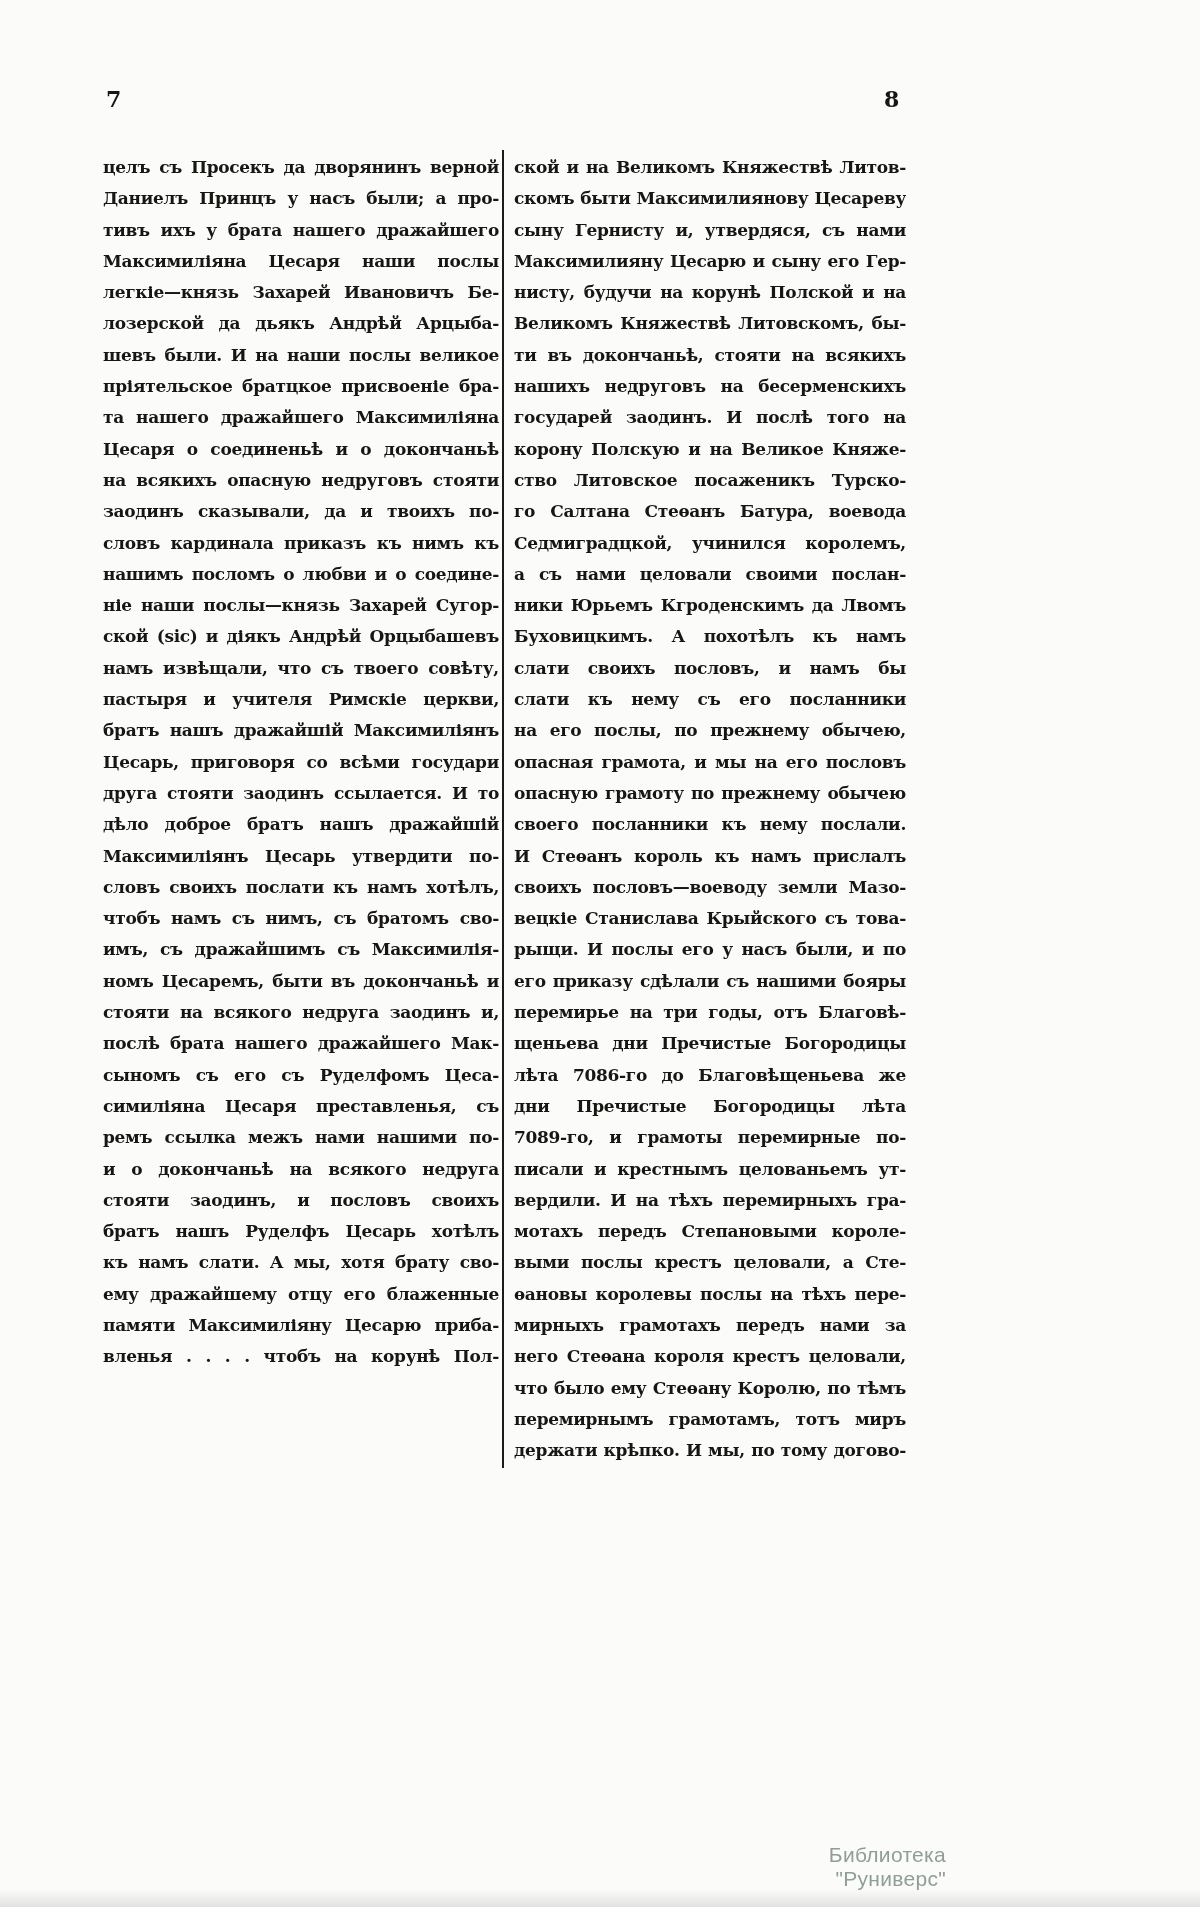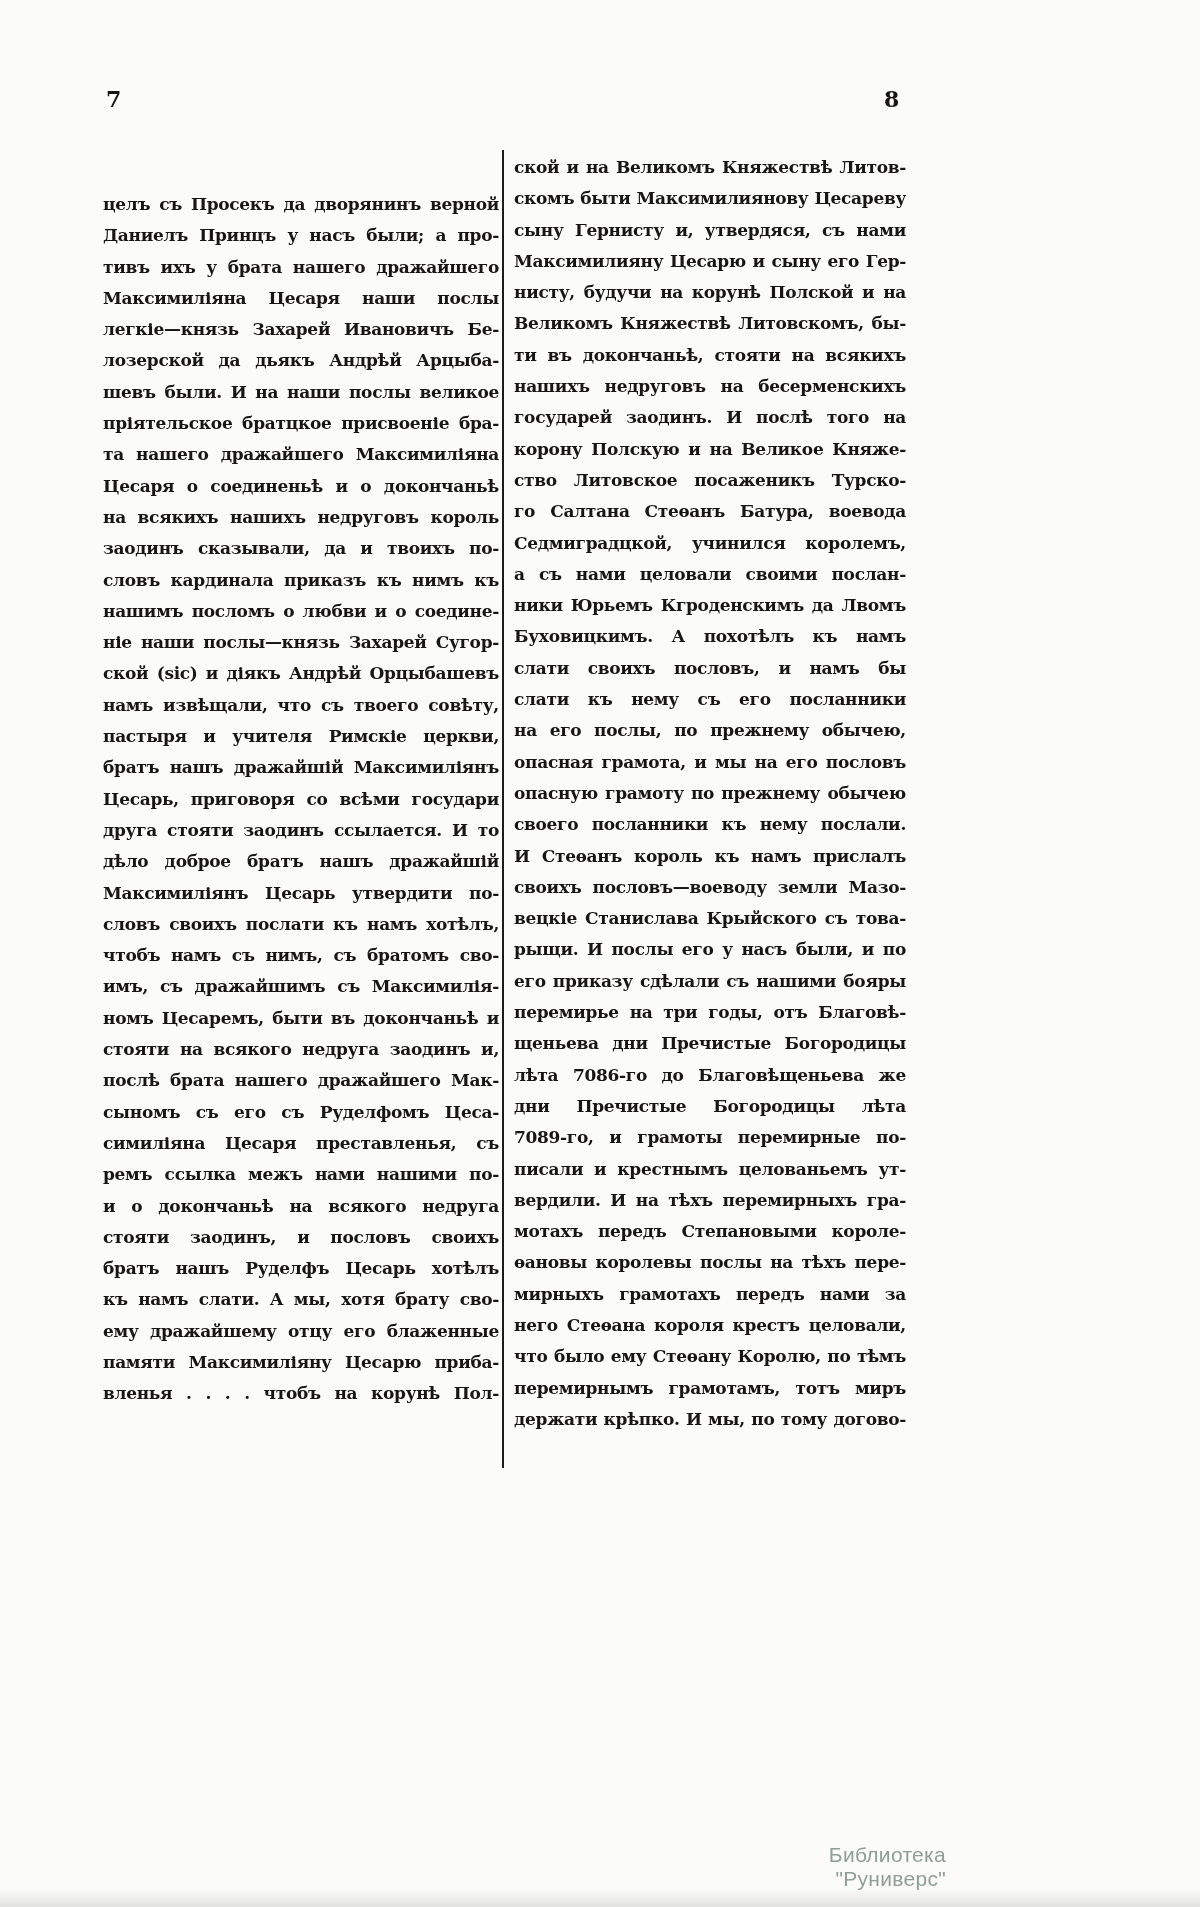--- a/index.html
+++ b/index.html
@@ -26,21 +26,21 @@
     left: 502px;
     top: 150px;
     width: 2px;
     height: 1318px;
     background: #1d1b19;
   }
   .col {
     position: absolute;
     top: 152px;
   }
-  .col-left  { left: 103px; width: 396px; margin-top: 37px; }
+  .col-left  { left: 103px; width: 396px; }
   .col-right { left: 514px; width: 392px; }
   .line {
     height: 31.3px;
     line-height: 31.3px;
     font-size: 17px;
     font-weight: 700;
     letter-spacing: -0.3px;
     text-align: justify;
     text-align-last: justify;
     overflow: hidden;
@@ -84,21 +84,21 @@
       <div class="line">целъ съ Просекъ да дворянинъ верной</div>
       <div class="line">Даниелъ Принцъ у насъ были; а про-</div>
       <div class="line">тивъ ихъ у брата нашего дражайшего</div>
       <div class="line">Максимиліяна Цесаря наши послы</div>
       <div class="line">легкіе—князь Захарей Ивановичъ Бе-</div>
       <div class="line">лозерской да дьякъ Андрѣй Арцыба-</div>
       <div class="line">шевъ были. И на наши послы великое</div>
       <div class="line">пріятельское братцкое присвоеніе бра-</div>
       <div class="line">та нашего дражайшего Максимиліяна</div>
       <div class="line">Цесаря о соединеньѣ и о докончаньѣ</div>
-      <div class="line">на всякихъ нашихъ недруговъ король</div>
+      <div class="line">на всякихъ опасную недруговъ стояти</div>
       <div class="line">заодинъ сказывали, да и твоихъ по-</div>
       <div class="line">словъ кардинала приказъ къ нимъ къ</div>
       <div class="line">нашимъ посломъ о любви и о соедине-</div>
       <div class="line">ніе наши послы—князь Захарей Сугор-</div>
       <div class="line">ской (sic) и діякъ Андрѣй Орцыбашевъ</div>
       <div class="line">намъ извѣщали, что съ твоего совѣту,</div>
       <div class="line">пастыря и учителя Римскіе церкви,</div>
       <div class="line">братъ нашъ дражайшій Максимиліянъ</div>
       <div class="line">Цесарь, приговоря со всѣми государи</div>
       <div class="line">друга стояти заодинъ ссылается. И то</div>
@@ -151,20 +151,21 @@
       <div class="line">рыщи. И послы его у насъ были, и по</div>
       <div class="line">его приказу сдѣлали съ нашими бояры</div>
       <div class="line">перемирье на три годы, отъ Благовѣ-</div>
       <div class="line">щеньева дни Пречистые Богородицы</div>
       <div class="line">лѣта 7086-го до Благовѣщеньева же</div>
       <div class="line">дни Пречистые Богородицы лѣта</div>
       <div class="line">7089-го, и грамоты перемирные по-</div>
       <div class="line">писали и крестнымъ целованьемъ ут-</div>
       <div class="line">вердили. И на тѣхъ перемирныхъ гра-</div>
       <div class="line">мотахъ передъ Степановыми короле-</div>
+      <div class="line">выми послы крестъ целовали, а Сте-</div>
       <div class="line">ѳановы королевы послы на тѣхъ пере-</div>
       <div class="line">мирныхъ грамотахъ передъ нами за</div>
       <div class="line">него Стеѳана короля крестъ целовали,</div>
       <div class="line">что было ему Стеѳану Королю, по тѣмъ</div>
       <div class="line">перемирнымъ грамотамъ, тотъ миръ</div>
       <div class="line">держати крѣпко. И мы, по тому догово-</div>
     </div>
 
   <div class="watermark">Библиотека "Руниверс"</div>
 

